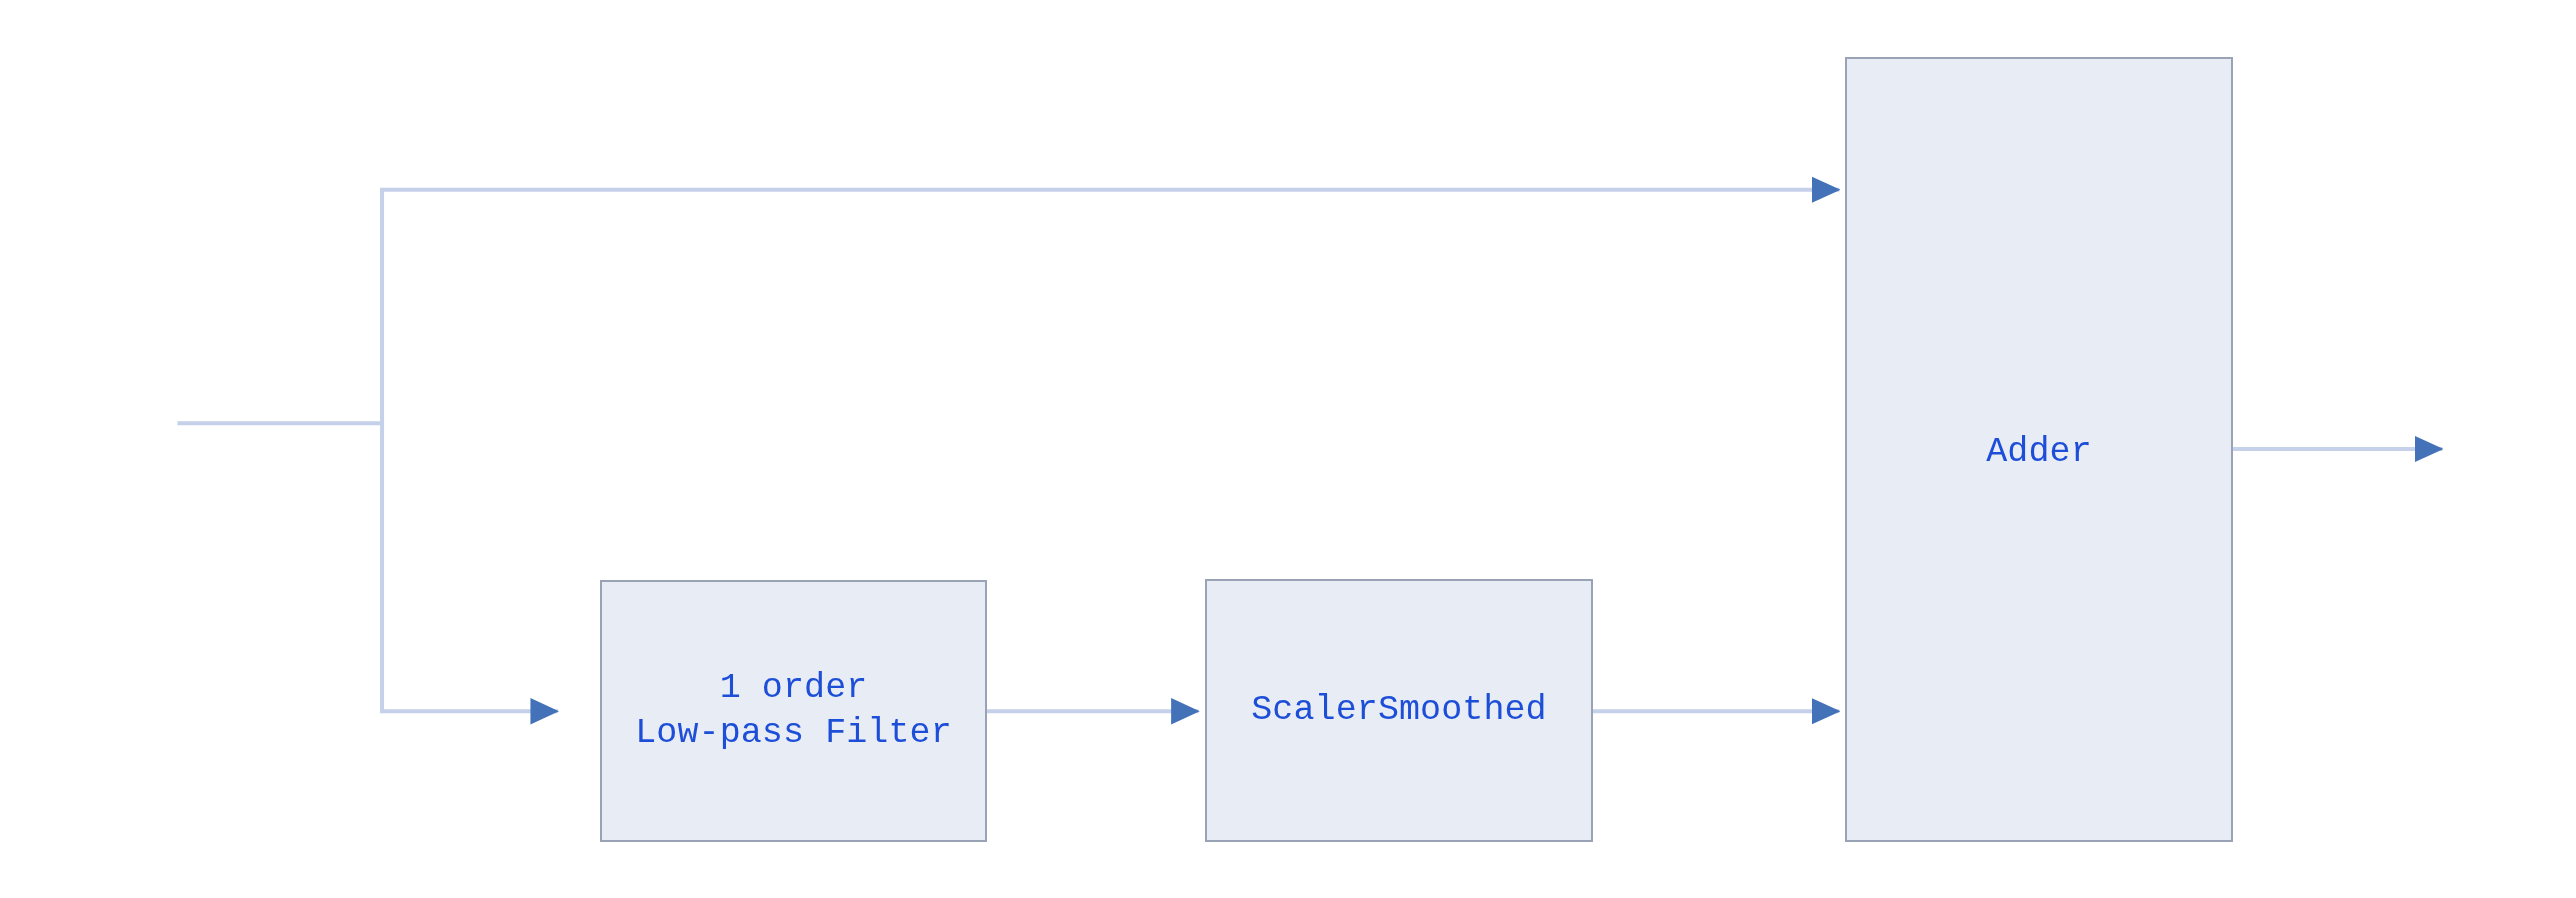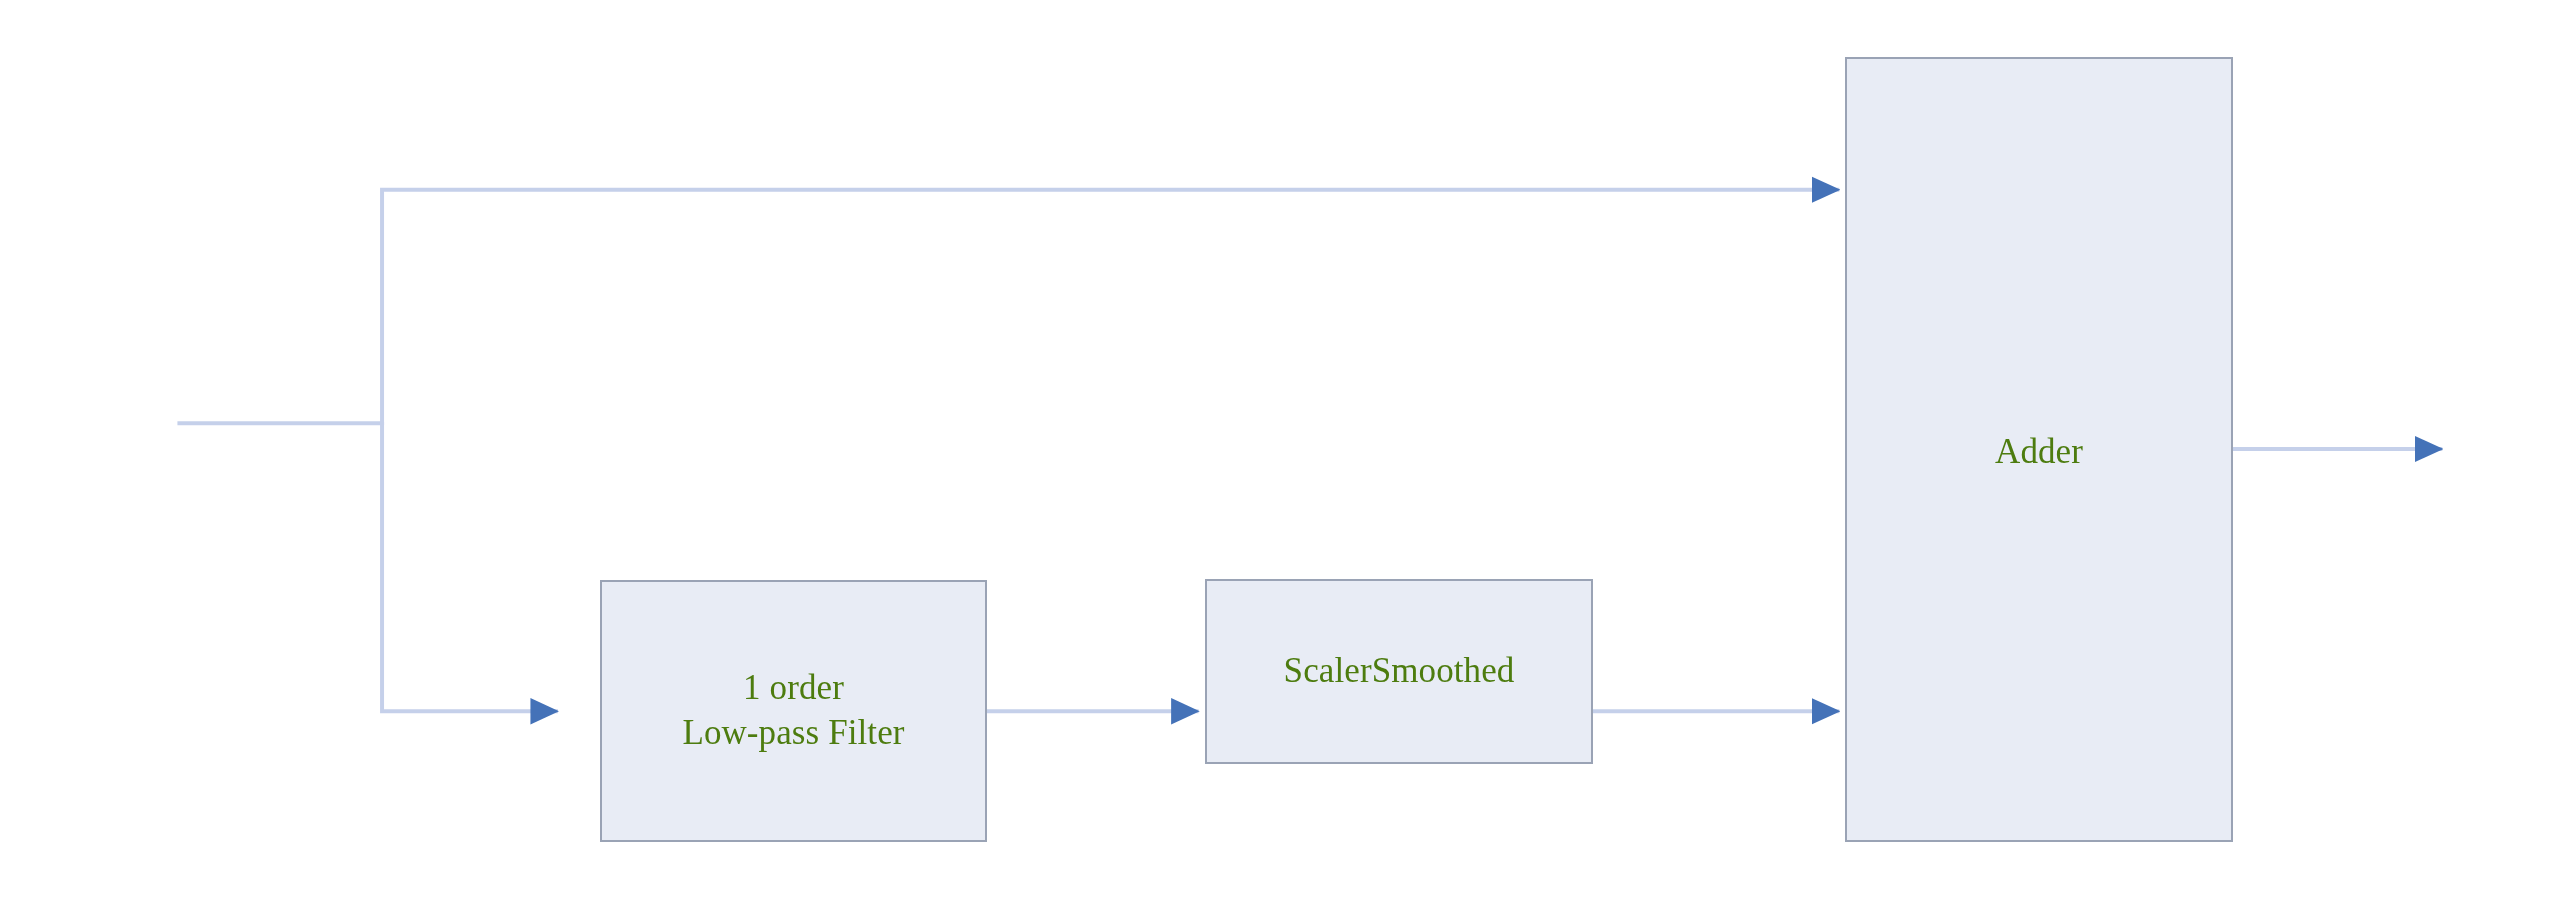--- a/index.html
+++ b/index.html
@@ -29,40 +29,40 @@
     position: absolute;
     box-sizing: border-box;
     background: #e8ecf5;
     border: 2px solid #9aa3b5;
     display: flex;
     align-items: center;
     justify-content: center;
     text-align: center;
   }
   .node-label {
-    font-family: Liberation Serif, serif;
+    font-family: Liberation Mono, monospace;
     font-size: 35px;
     line-height: 1.28;
-    color: #4d7c0f;
+    color: #1d4ed8;
     white-space: pre-line;
     letter-spacing: 0.1px;
   }
   
   #node-lowpass {
     left: 564px;
     top: 580px;
     width: 387px;
     height: 262px;
     margin-left: 36px;
   }
   #node-scaler {
     left: 1205px;
     top: 579px;
     width: 388px;
-    height: 185px;
+    height: 263px;
   }
   #node-adder {
     left: 1845px;
     top: 57px;
     width: 388px;
     height: 785px;
     align-items: flex-start;
     justify-content: center;
   }
   #node-adder .node-label {

